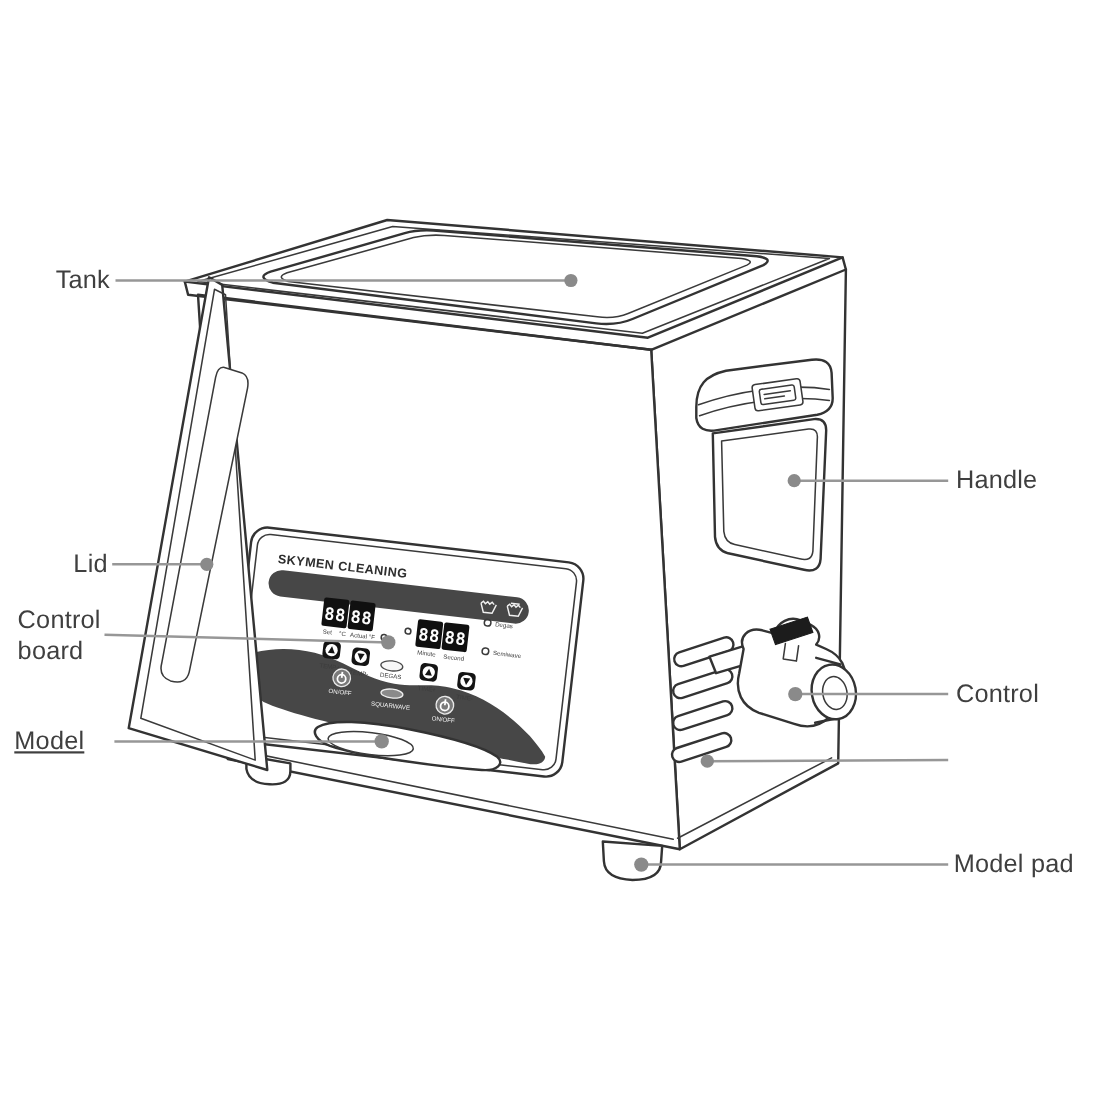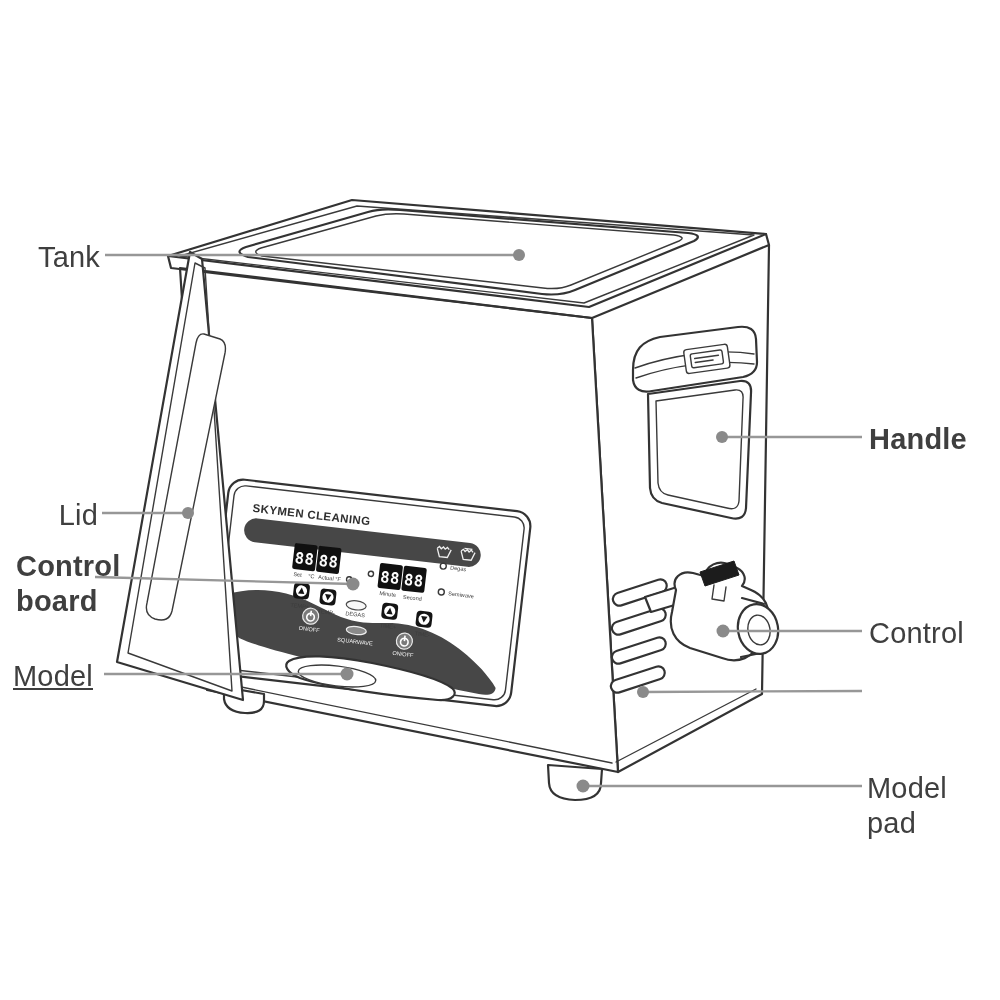--- a/index.html
+++ b/index.html
@@ -1,24 +1,24 @@
 <!DOCTYPE html>
 <html><head>
 <meta charset="utf-8">
 <style>
   html,body{margin:0;padding:0;background:#fff;}
   .stage{position:relative;width:1000px;height:1000px;background:#ffffff;overflow:hidden;
          font-family:"Liberation Sans", sans-serif;}
   .stage svg{position:absolute;left:0;top:0;}
-  .part-label{position:absolute;color:#3f3f3f;font-size:29px;line-height:1.22;letter-spacing:.2px;}
+  .part-label{position:absolute;color:#3f3f3f;font-size:23px;line-height:1.22;letter-spacing:.2px;}
   .lbl-tank{left:8px;top:240px;width:92px;text-align:right;}
   .lbl-lid{left:8px;top:498px;width:90px;text-align:right;}
-  .lbl-control{left:16px;top:549px;width:86px;font-weight:bold;}
+  .lbl-control{left:16px;top:549px;width:86px;}
   .lbl-model{left:13px;top:659px;width:80px;text-decoration:underline;}
-  .lbl-handle{left:869px;top:422px;width:120px;font-weight:bold;}
+  .lbl-handle{left:869px;top:422px;width:120px;}
   .lbl-drainage{left:869px;top:616px;width:130px;}
   .lbl-vent{left:869px;top:665px;width:112px;}
   .lbl-corner{left:867px;top:771px;width:131px;}
   
   .ln{fill:none;stroke:#333;stroke-width:2.2;stroke-linejoin:round;stroke-linecap:round;}
   .lnf{fill:#fff;stroke:#333;stroke-width:2.2;stroke-linejoin:round;stroke-linecap:round;}
   .thin{fill:none;stroke:#3a3a3a;stroke-width:1.4;stroke-linejoin:round;stroke-linecap:round;}
   .thinf{fill:#fff;stroke:#3a3a3a;stroke-width:1.4;stroke-linejoin:round;stroke-linecap:round;}
   .leader{stroke:#979797;stroke-width:2.3;fill:none;}
   .dot{fill:#8a8a8a;stroke:none;}

